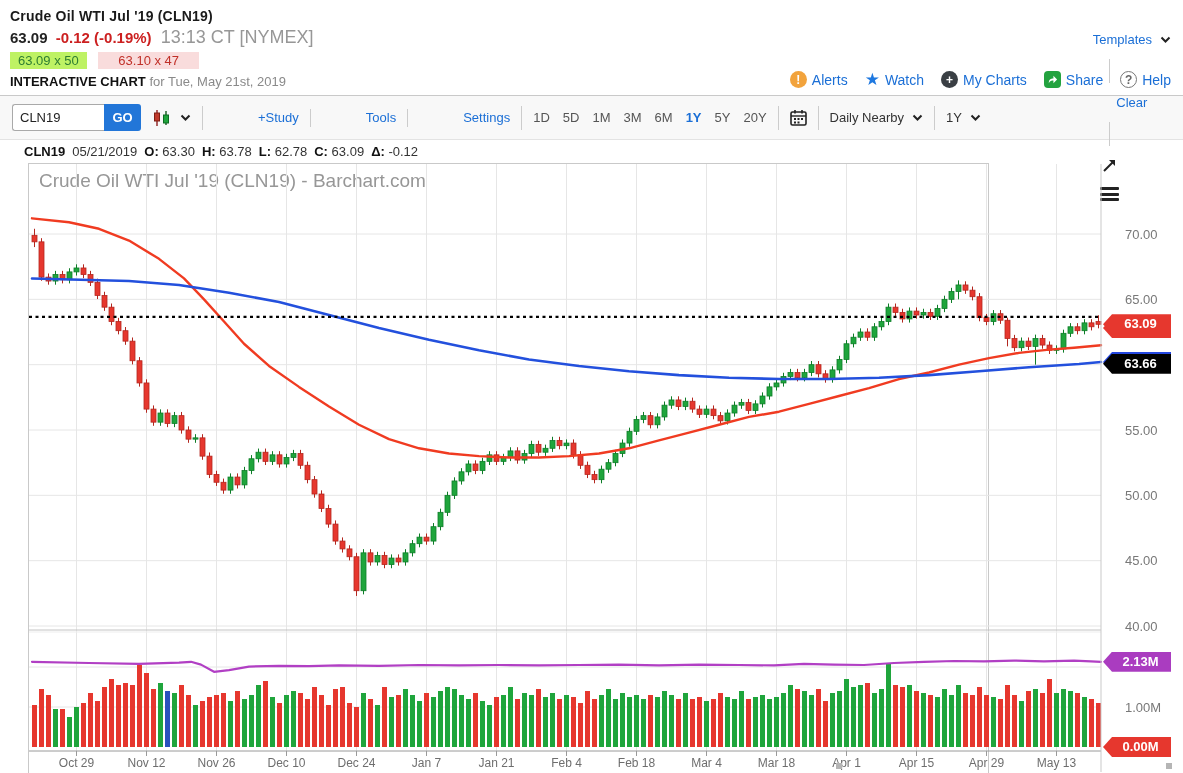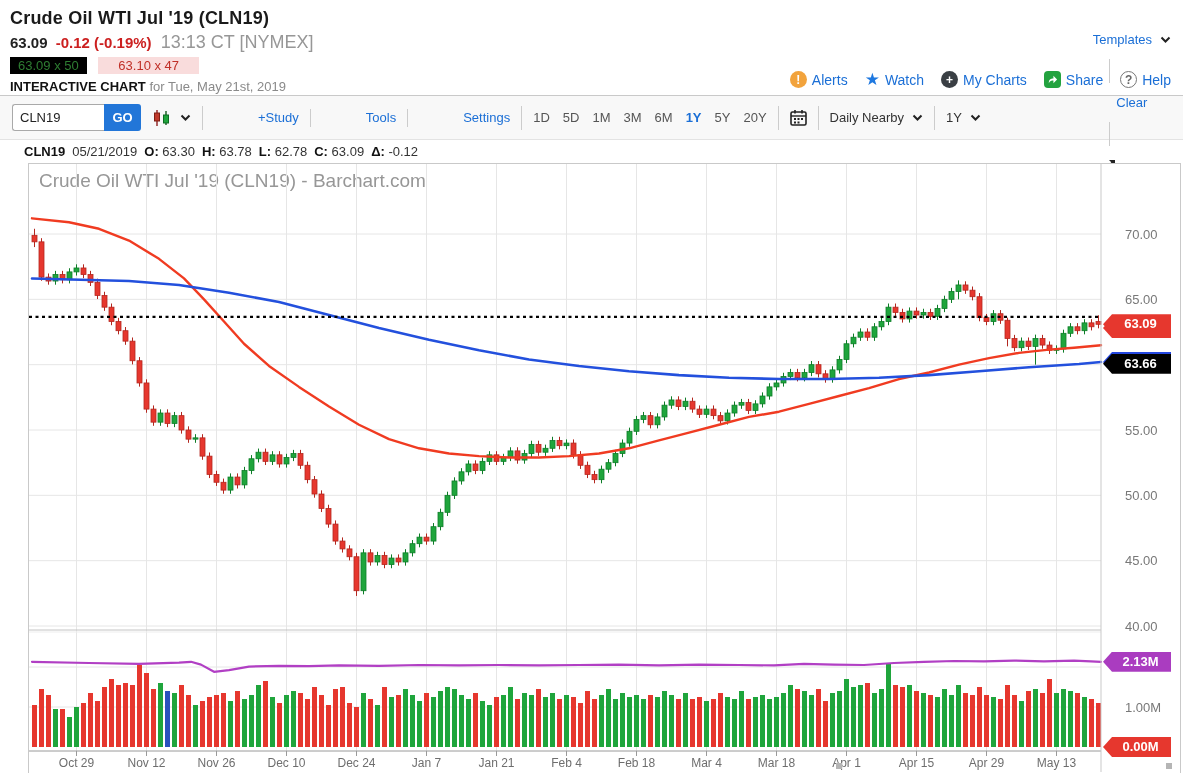--- a/index.html
+++ b/index.html
@@ -1,27 +1,27 @@
 <!DOCTYPE html>
 <html><head>
 <meta charset="utf-8">
 <style>
   * { box-sizing: border-box; margin: 0; padding: 0; }
   html,body { width:1183px; height:773px; }
   body { font-family:"Liberation Sans",sans-serif; background:#fff; overflow:hidden; position:relative; }
 
   
   .hdr { position:relative; height:96px; padding:8px 10px 0 10px; border-bottom:1px solid #c9c9c9; }
-  .hdr-title { font-size:18px; font-weight:bold; color:#1a1a1a; letter-spacing:.2px; }
+  .hdr-title { font-size:14px; font-weight:bold; color:#1a1a1a; letter-spacing:.2px; }
   .price-row { margin-top:3px; font-size:15px; color:#222; }
   .price-last { font-weight:bold; }
   .price-chg { font-weight:bold; color:#cc2020; margin-left:4px; }
   .price-time { font-size:18px; color:#979797; margin-left:5px; }
   .quote-row { margin-top:5px; font-size:13px; }
-  .bid-badge { background:#000000; color:#2e7d32; padding:1px 8px; }
+  .bid-badge { background:#bef264; color:#2e7d32; padding:1px 8px; }
   .ask-badge { background:#f9dcdc; color:#c03028; padding:1px 20px; margin-left:8px; }
   .ic-row { margin-top:6px; font-size:13px; }
   .ic-label { font-weight:bold; color:#111; }
   .ic-date { color:#8a8a8a; }
   .hdr-links { position:absolute; right:12px; bottom:7px; display:flex; align-items:center; gap:17px; font-size:14px; color:#1b6fd6; }
   .hdr-link { display:flex; align-items:center; gap:5px; cursor:pointer; }
   .cir { width:17px; height:17px; border-radius:50%; display:inline-flex; align-items:center; justify-content:center; font-size:12px; font-weight:bold; color:#fff; }
   .alert-cir { background:#f2a33c; }
   .star { color:#1e78e0; font-size:17px; line-height:17px; }
   .mychart-cir { background:#3a3f44; }
@@ -44,21 +44,21 @@
   .burger { display:inline-block; cursor:pointer; }
   .burger div { width:19px; height:3px; background:#222; margin:2.5px 0; border-radius:1px; }
   .icon-btn { cursor:pointer; display:inline-flex; align-items:center; }
 
   
   .ohlc { height:23px; display:flex; align-items:center; gap:7px; font-size:13px; color:#333; padding-left:24px; }
   .ohlc b { color:#111; }
   .ohlc .sym { font-weight:bold; color:#111; }
 
   
-  #chart-wrap { position:relative; margin-left:28px; width:1153px; height:610px; border:1px solid #c9c9c9; border-bottom:none; background:#fff; }
+  #chart-wrap { position:relative; margin-left:28px; width:961px; height:610px; border:1px solid #c9c9c9; border-bottom:none; background:#fff; }
   .watermark { position:absolute; left:10px; top:6px; font-size:19px; color:#979797; z-index:0; white-space:nowrap; }
   #chart-svg { position:absolute; left:0; top:0; z-index:1; }
   .tag { position:absolute; left:1074px; width:68px; height:20px; line-height:20px; color:#fff; font-size:13px; font-weight:bold; text-align:center; padding-left:7px;
          clip-path:polygon(0 50%, 9px 0, 100% 0, 100% 100%, 9px 100%); z-index:3; }
   .grip { position:absolute; width:6px; height:6px; background:#b5b5b5; z-index:4; }
 </style>
 </head>
 <body>
 
 <div class="hdr">

